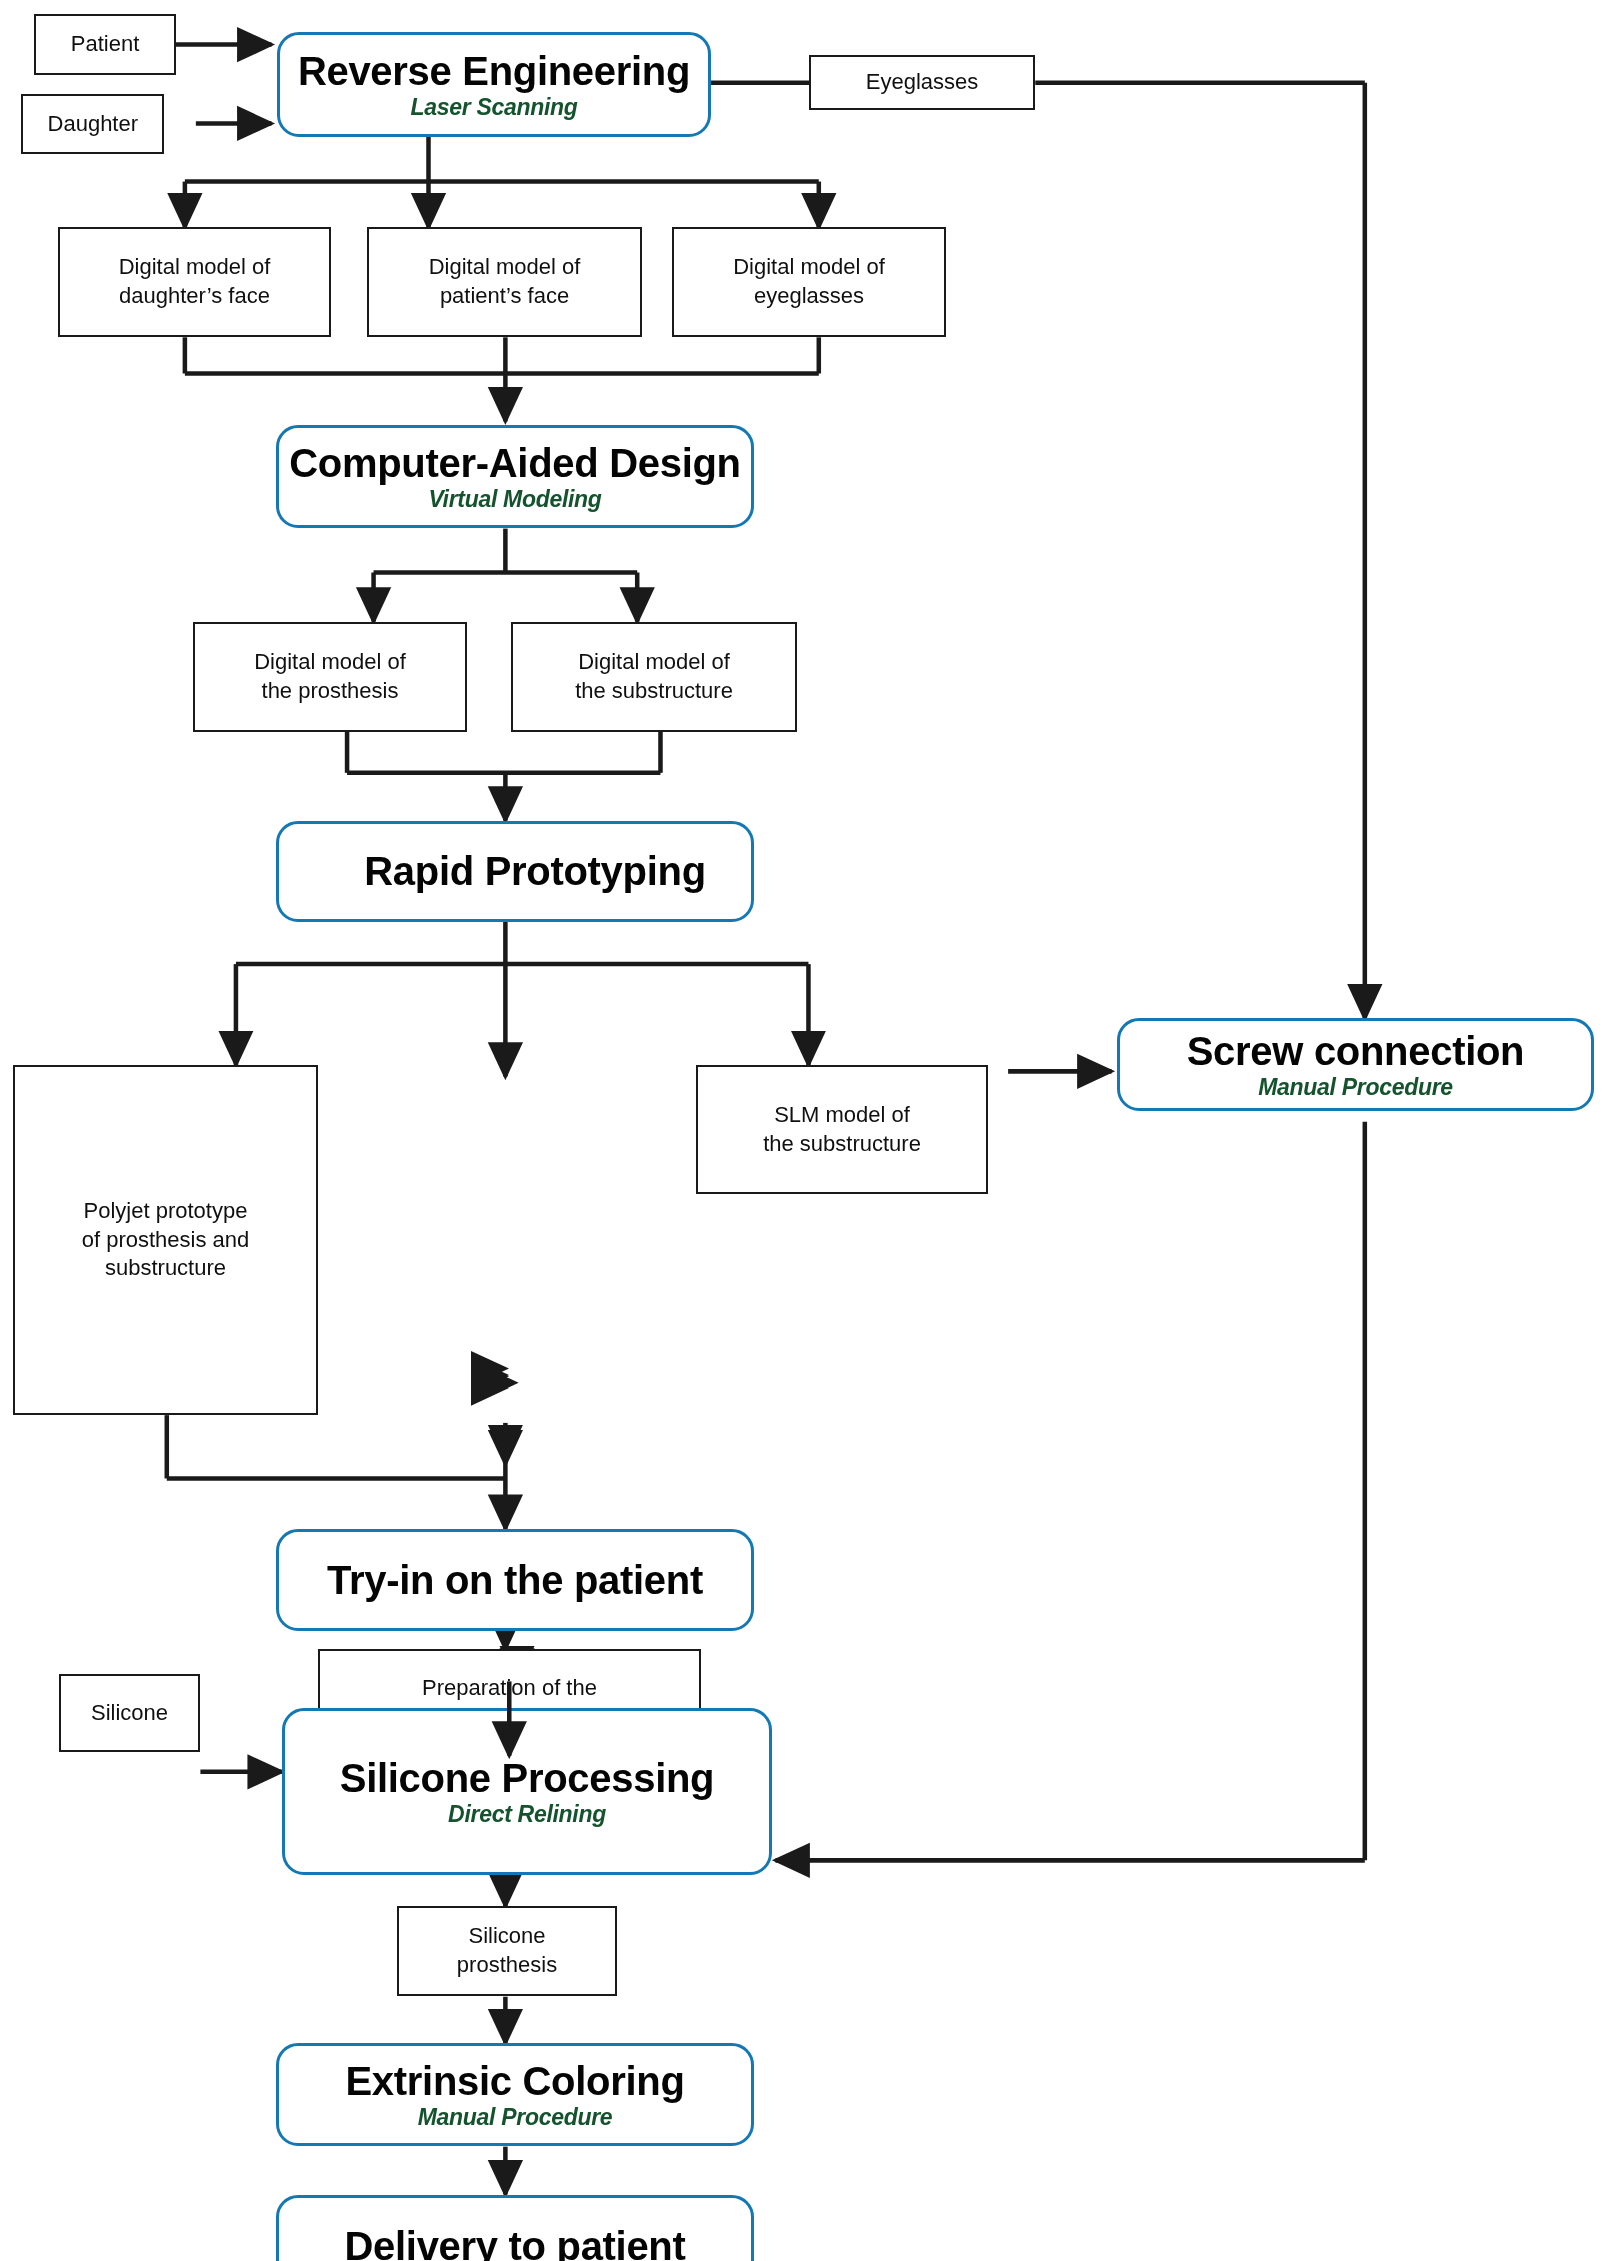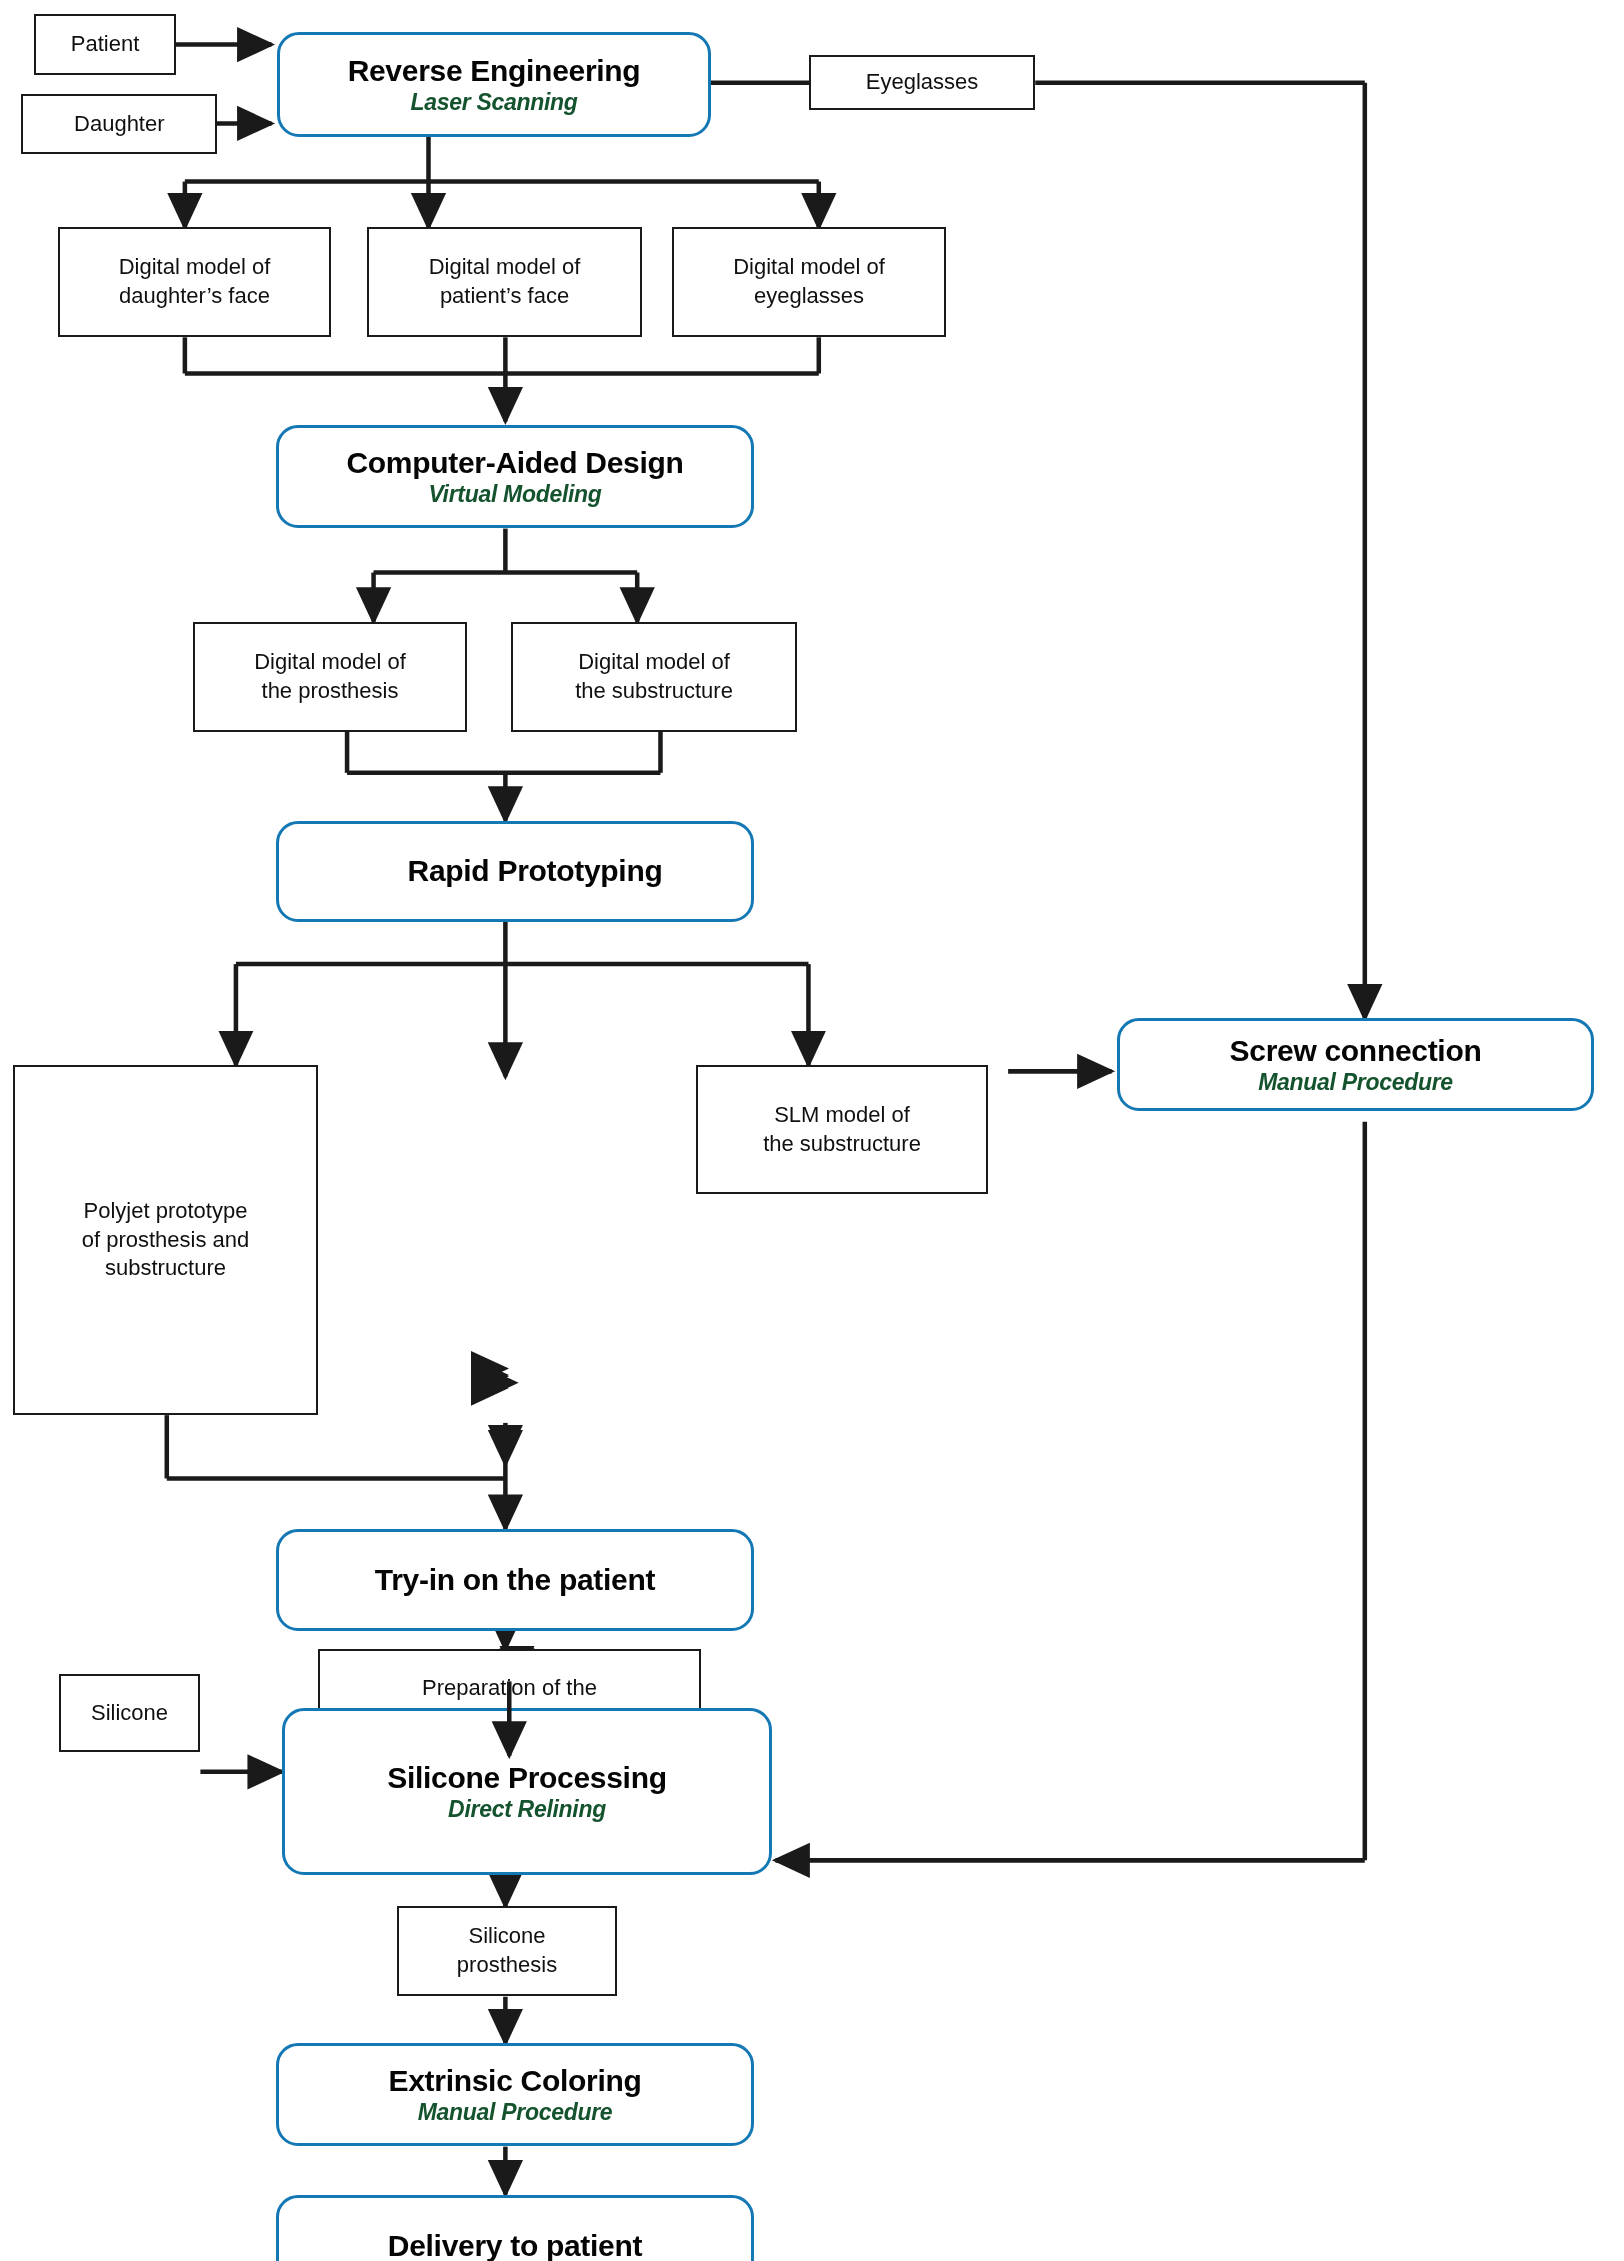--- a/index.html
+++ b/index.html
@@ -4,21 +4,21 @@
 <style>
   html,body{margin:0;padding:0;background:#ffffff;}
   body{font-family:"Liberation Sans", sans-serif;}
   #stage{position:relative;width:1624px;height:2261px;background:#fff;overflow:hidden;}
   #wires{position:absolute;left:0;top:0;width:1624px;height:2261px;}
   .node{position:absolute;box-sizing:border-box;display:flex;flex-direction:column;
         align-items:center;justify-content:center;text-align:center;background:#fff;}
   .plain{border:2.6px solid #1a1a1a;}
   .proc{border:3.2px solid #1478b4;border-radius:22px;}
   .plain .t{font-size:22px;line-height:1.30;color:#101010;font-weight:400;}
-  .proc .t1{font-size:30px;line-height:1.16;color:#050505;font-weight:bold;letter-spacing:-0.3px;}
+  .proc .t1{font-size:40px;line-height:1.16;color:#050505;font-weight:bold;letter-spacing:-0.3px;}
   .proc .t2{font-size:23px;line-height:1.16;color:#14532d;font-weight:bold;font-style:italic;letter-spacing:-0.3px;}
 </style>
 </head>
 <body>
 
 <div id="stage">
 
   <svg id="wires" viewBox="0 0 2513 3499" xmlns="http://www.w3.org/2000/svg">
     <defs>
       <marker id="ah" markerWidth="9" markerHeight="9" refX="7.6" refY="4.5" orient="auto" markerUnits="strokeWidth">
@@ -124,21 +124,21 @@
       <path d="M782,3090 L782,3162"></path>
 
       <path d="M782,3322 L782,3396"></path>
     </g>
   </svg>
 
   <div class="node plain" style="left:34px;  top:14.2px;   width:142px; height:61px;">
     <div class="t">Patient</div>
   </div>
 
-  <div class="node plain" style="left:21.3px;  top:94px;  width:196px; height:60px;">
+  <div class="node plain" style="left:21.3px;  top:94px;  width:143px; height:60px;">
     <div class="t">Daughter</div>
   </div>
 
   <div class="node plain" style="left:809px;top:55px;   width:226px; height:55px;">
     <div class="t">Eyeglasses</div>
   </div>
 
   <div class="node proc" style="left:277px; top:32px;   width:434px; height:105px;">
     <div class="t1">Reverse Engineering</div>
     <div class="t2">Laser Scanning</div>

